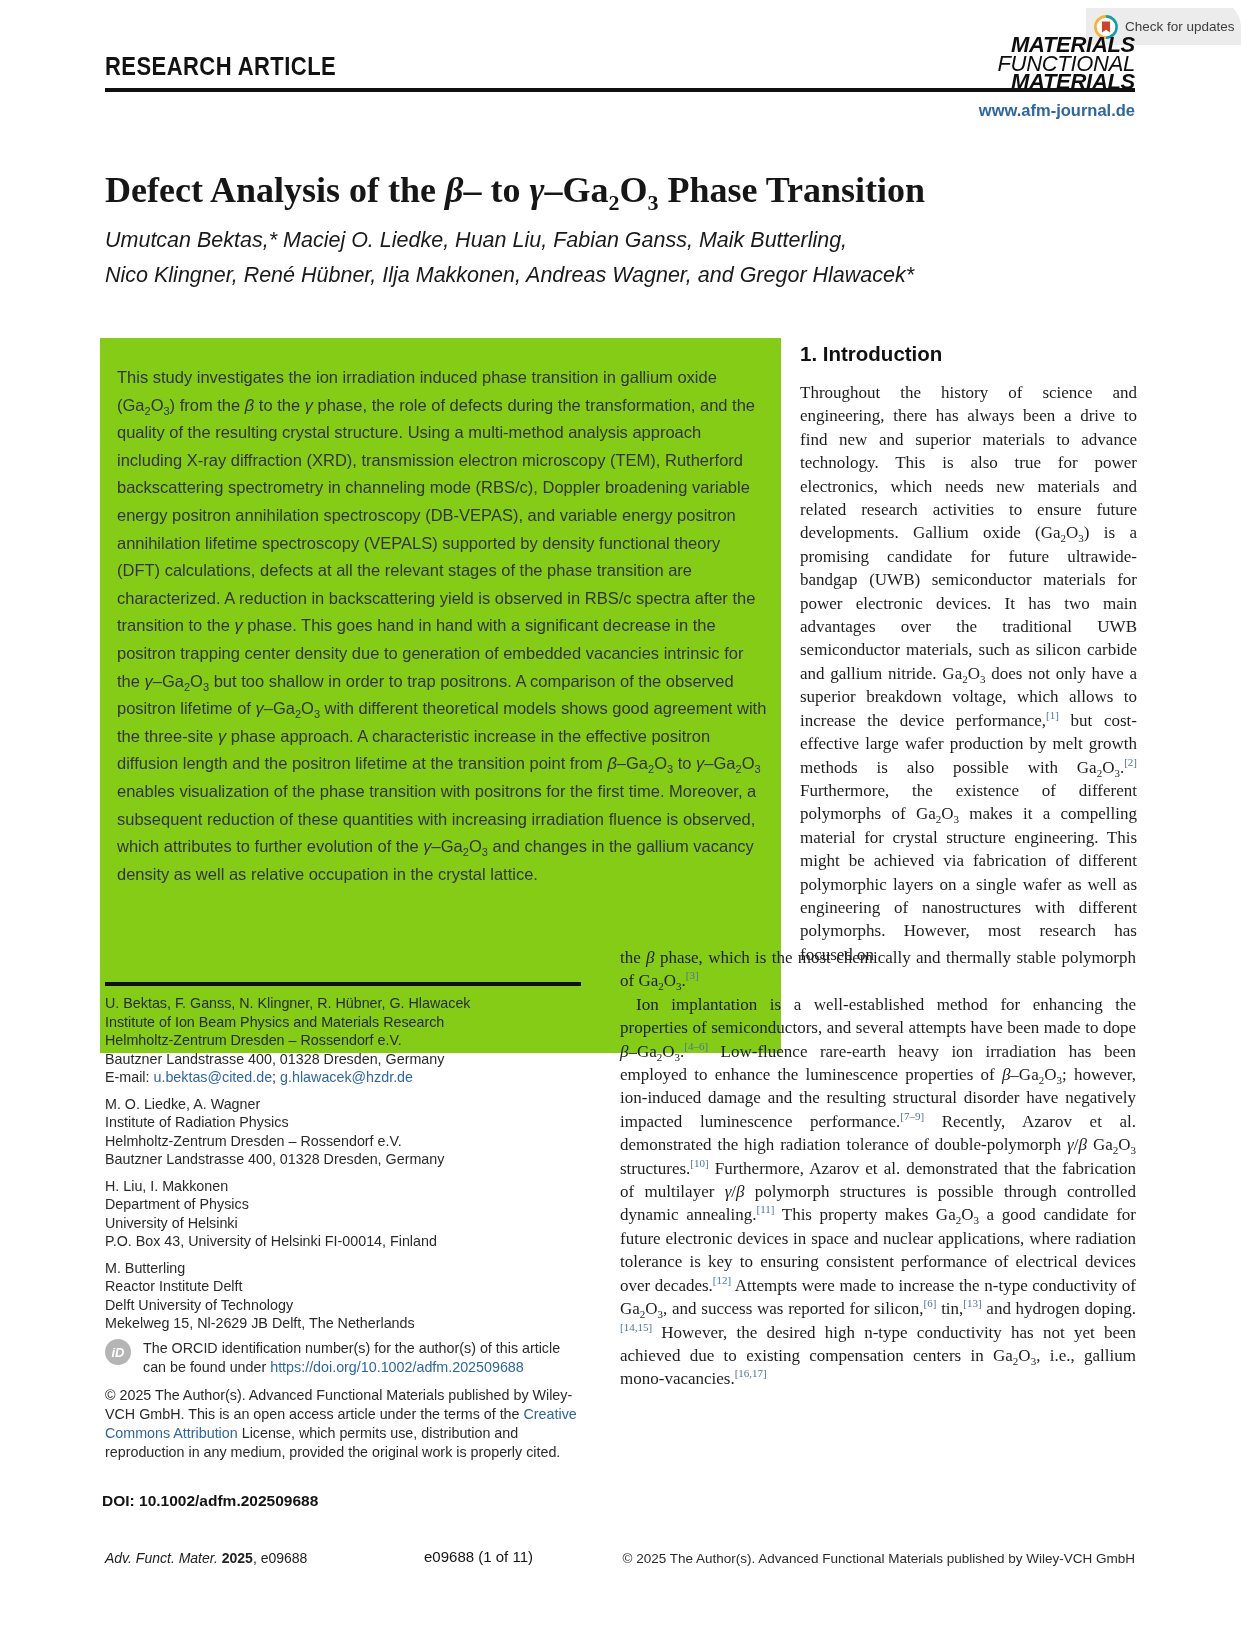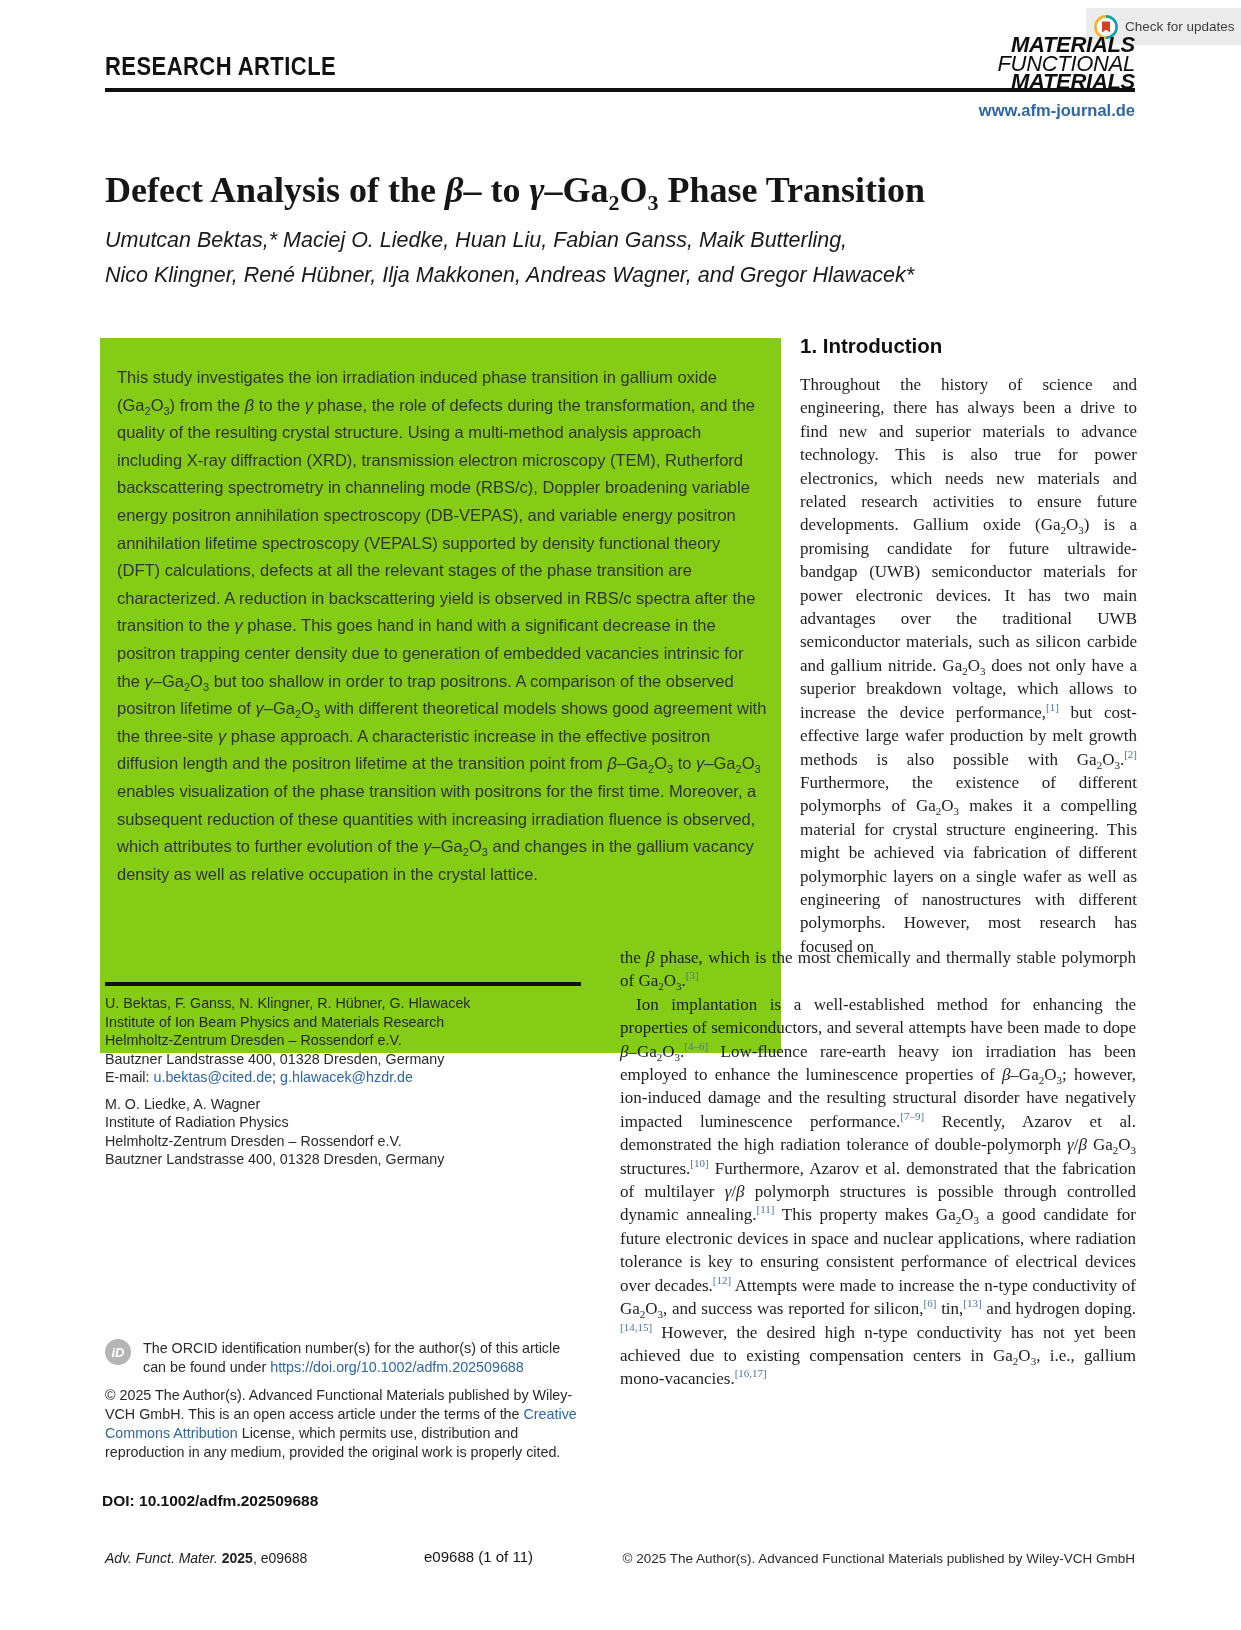--- a/index.html
+++ b/index.html
@@ -1,17 +1,17 @@
 <!DOCTYPE html>
 <html lang="en"><head>
 <meta charset="utf-8">
 <style>
   html,body{margin:0;padding:0;background:#fff;}
   #page{position:relative;width:1241px;height:1630px;background:#ffffff;overflow:hidden;
-        font-family:"Liberation Sans",sans-serif;color:#1c1c1c;}
+        font-family:"Liberation Sans",sans-serif;color:#1c1c1c;border-radius:27px;}
 
   
   .badge{position:absolute;top:8px;left:1086px;height:37px;background:#ececec;
          display:flex;align-items:center;gap:7px;padding:0 12px 0 8px;cursor:pointer;}
   .badge .lbl{font-size:13.5px;color:#3c3c3c;white-space:nowrap;}
 
   
   .kicker{position:absolute;top:52px;left:105px;font-size:25px;font-weight:800;
           letter-spacing:.5px;transform:scaleX(.88);transform-origin:left center;color:#121212;}
   .rule-top{position:absolute;top:88px;left:105px;width:1030px;height:3.5px;background:#101010;}
@@ -27,21 +27,21 @@
   .title sub{font-size:22px;}
   .authors{position:absolute;top:223px;left:105px;width:960px;font-style:italic;
            font-size:21.5px;line-height:35px;white-space:pre-line;color:#1a1a1a;}
 
   
   .abstract-box{position:absolute;top:338px;left:100px;width:681px;height:715px;background:#84cc16;}
   .abstract-text{padding:26px 14px 0 17px;font-size:16.5px;line-height:27.6px;color:#333;}
 
   
   .intro-col{position:absolute;top:334px;left:800px;width:337px;}
-  .intro-col h2{margin:0 0 15px 0;font-size:20.5px;font-weight:700;color:#111;}
+  .intro-col h2{margin:8px 0 15px 0;font-size:20.5px;font-weight:700;color:#111;}
   .serifp{font-family:"Liberation Serif",serif;font-size:17px;line-height:23.4px;
           text-align:justify;color:#1d1d1d;margin:0;hyphens:auto;-webkit-hyphens:auto;}
   .cont-wide{position:absolute;top:946px;left:620px;width:516px;}
   .cont-wide .indent{text-indent:16px;}
 
   sup{font-size:11px;line-height:0;color:#50749f;}
   sub{font-size:11px;line-height:0;}
   em{font-style:italic;}
   .lnk{color:#2e66a3;}
 
@@ -105,20 +105,22 @@
 
   <div class="cont-wide">
     <p class="serifp">the <em>β</em> phase, which is the most chemically and thermally stable polymorph of Ga<sub>2</sub>O<sub>3</sub>.<sup>[3]</sup></p>
     <p class="serifp indent">Ion implantation is a well-established method for enhancing the properties of semiconductors, and several attempts have been made to dope <em>β</em>–Ga<sub>2</sub>O<sub>3</sub>.<sup>[4–6]</sup> Low-fluence rare-earth heavy ion irradiation has been employed to enhance the luminescence properties of <em>β</em>–Ga<sub>2</sub>O<sub>3</sub>; however, ion-induced damage and the resulting structural disorder have negatively impacted luminescence performance.<sup>[7–9]</sup> Recently, Azarov et al. demonstrated the high radiation tolerance of double-polymorph <em>γ</em>/<em>β</em> Ga<sub>2</sub>O<sub>3</sub> structures.<sup>[10]</sup> Furthermore, Azarov et al. demonstrated that the fabrication of multilayer <em>γ</em>/<em>β</em> polymorph structures is possible through controlled dynamic annealing.<sup>[11]</sup> This property makes Ga<sub>2</sub>O<sub>3</sub> a good candidate for future electronic devices in space and nuclear applications, where radiation tolerance is key to ensuring consistent performance of electrical devices over decades.<sup>[12]</sup> Attempts were made to increase the n-type conductivity of Ga<sub>2</sub>O<sub>3</sub>, and success was reported for silicon,<sup>[6]</sup> tin,<sup>[13]</sup> and hydrogen doping.<sup>[14,15]</sup> However, the desired high n-type conductivity has not yet been achieved due to existing compensation centers in Ga<sub>2</sub>O<sub>3</sub>, i.e., gallium mono-vacancies.<sup>[16,17]</sup></p>
   </div>
 
   <div class="rule-left"></div>
   <div class="affs">
     <div class="aff">U. Bektas, F. Ganss, N. Klingner, R. Hübner, G. Hlawacek<br>Institute of Ion Beam Physics and Materials Research<br>Helmholtz-Zentrum Dresden – Rossendorf e.V.<br>Bautzner Landstrasse 400, 01328 Dresden, Germany<br>E-mail: <span class="lnk">u.bektas@cited.de</span>; <span class="lnk">g.hlawacek@hzdr.de</span></div>
     <div class="aff">M. O. Liedke, A. Wagner<br>Institute of Radiation Physics<br>Helmholtz-Zentrum Dresden – Rossendorf e.V.<br>Bautzner Landstrasse 400, 01328 Dresden, Germany</div>
+    <div class="aff">H. Liu, I. Makkonen<br>Department of Physics<br>University of Helsinki<br>P.O. Box 43, University of Helsinki FI-00014, Finland</div>
+    <div class="aff">M. Butterling<br>Reactor Institute Delft<br>Delft University of Technology<br>Mekelweg 15, Nl-2629 JB Delft, The Netherlands</div>
   </div>
 
   <div class="orcid-row">
     <span class="orcid-ic">iD</span>
     <span class="orcid-txt">The ORCID identification number(s) for the author(s) of this article can be found under <span class="lnk">https://doi.org/10.1002/adfm.202509688</span></span>
   </div>
 
   <div class="license">© 2025 The Author(s). Advanced Functional Materials published by Wiley-VCH GmbH. This is an open access article under the terms of the <span class="lnk">Creative Commons Attribution</span> License, which permits use, distribution and reproduction in any medium, provided the original work is properly cited.</div>
   <div class="doi">DOI: 10.1002/adfm.202509688</div>
 

